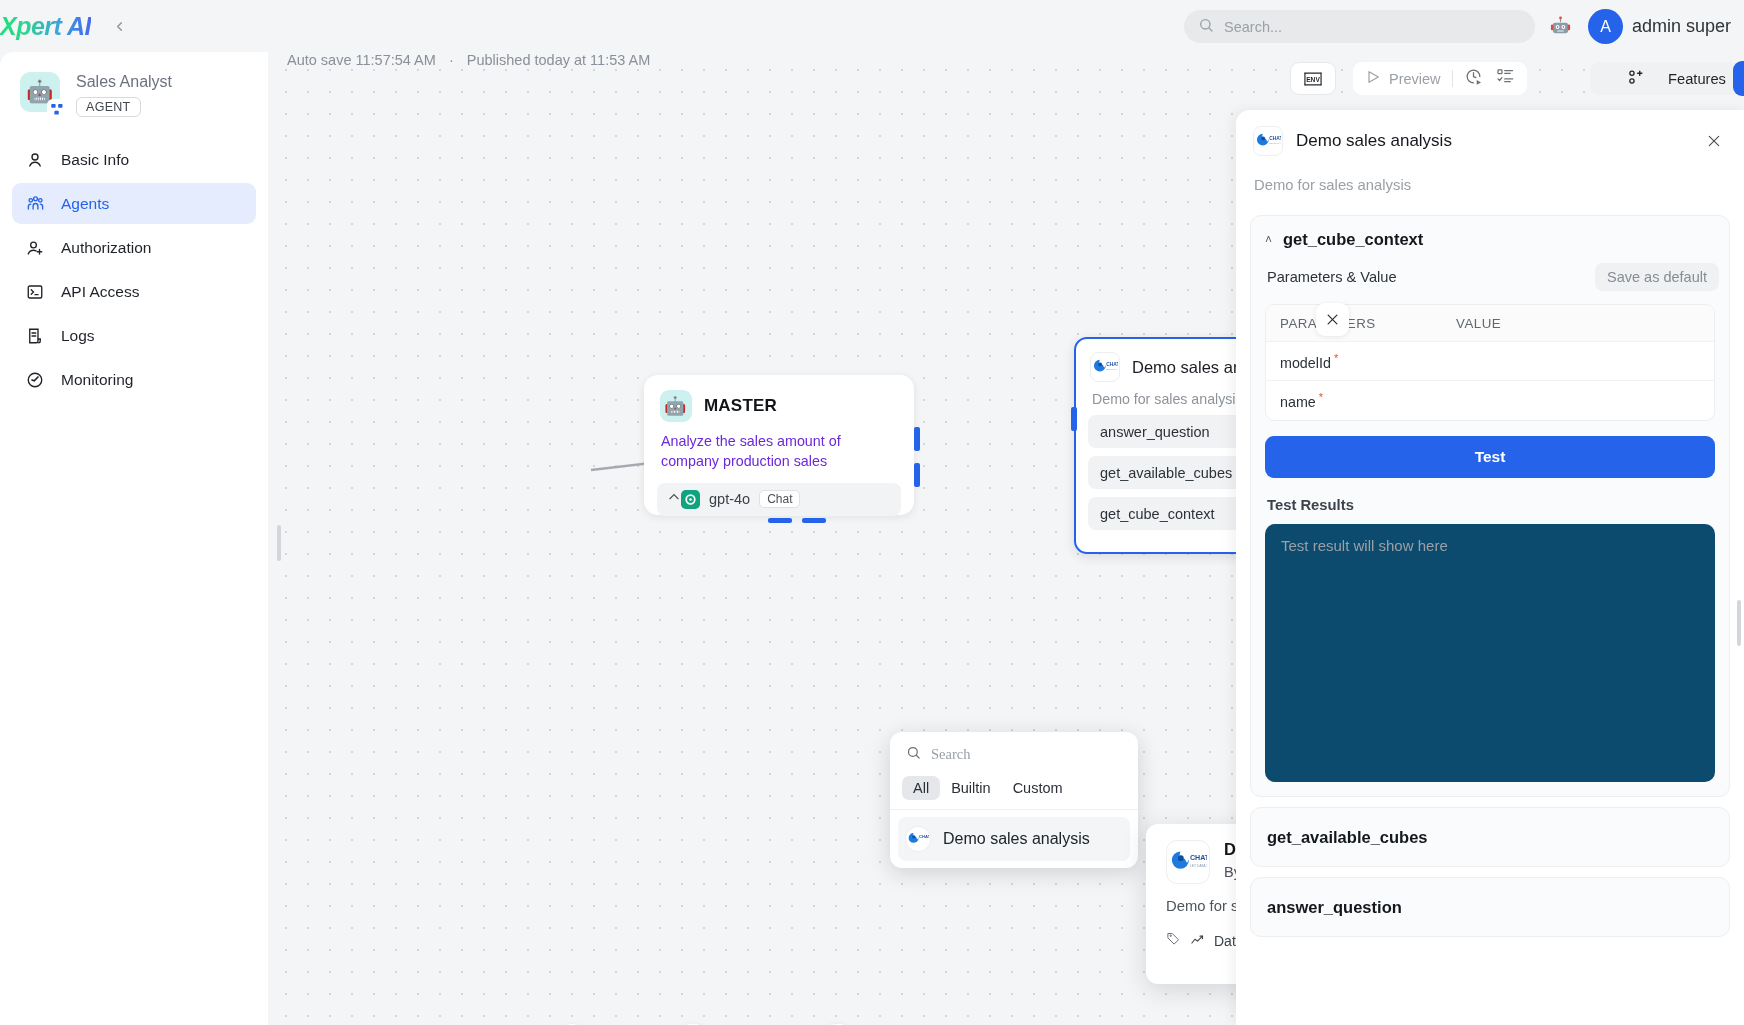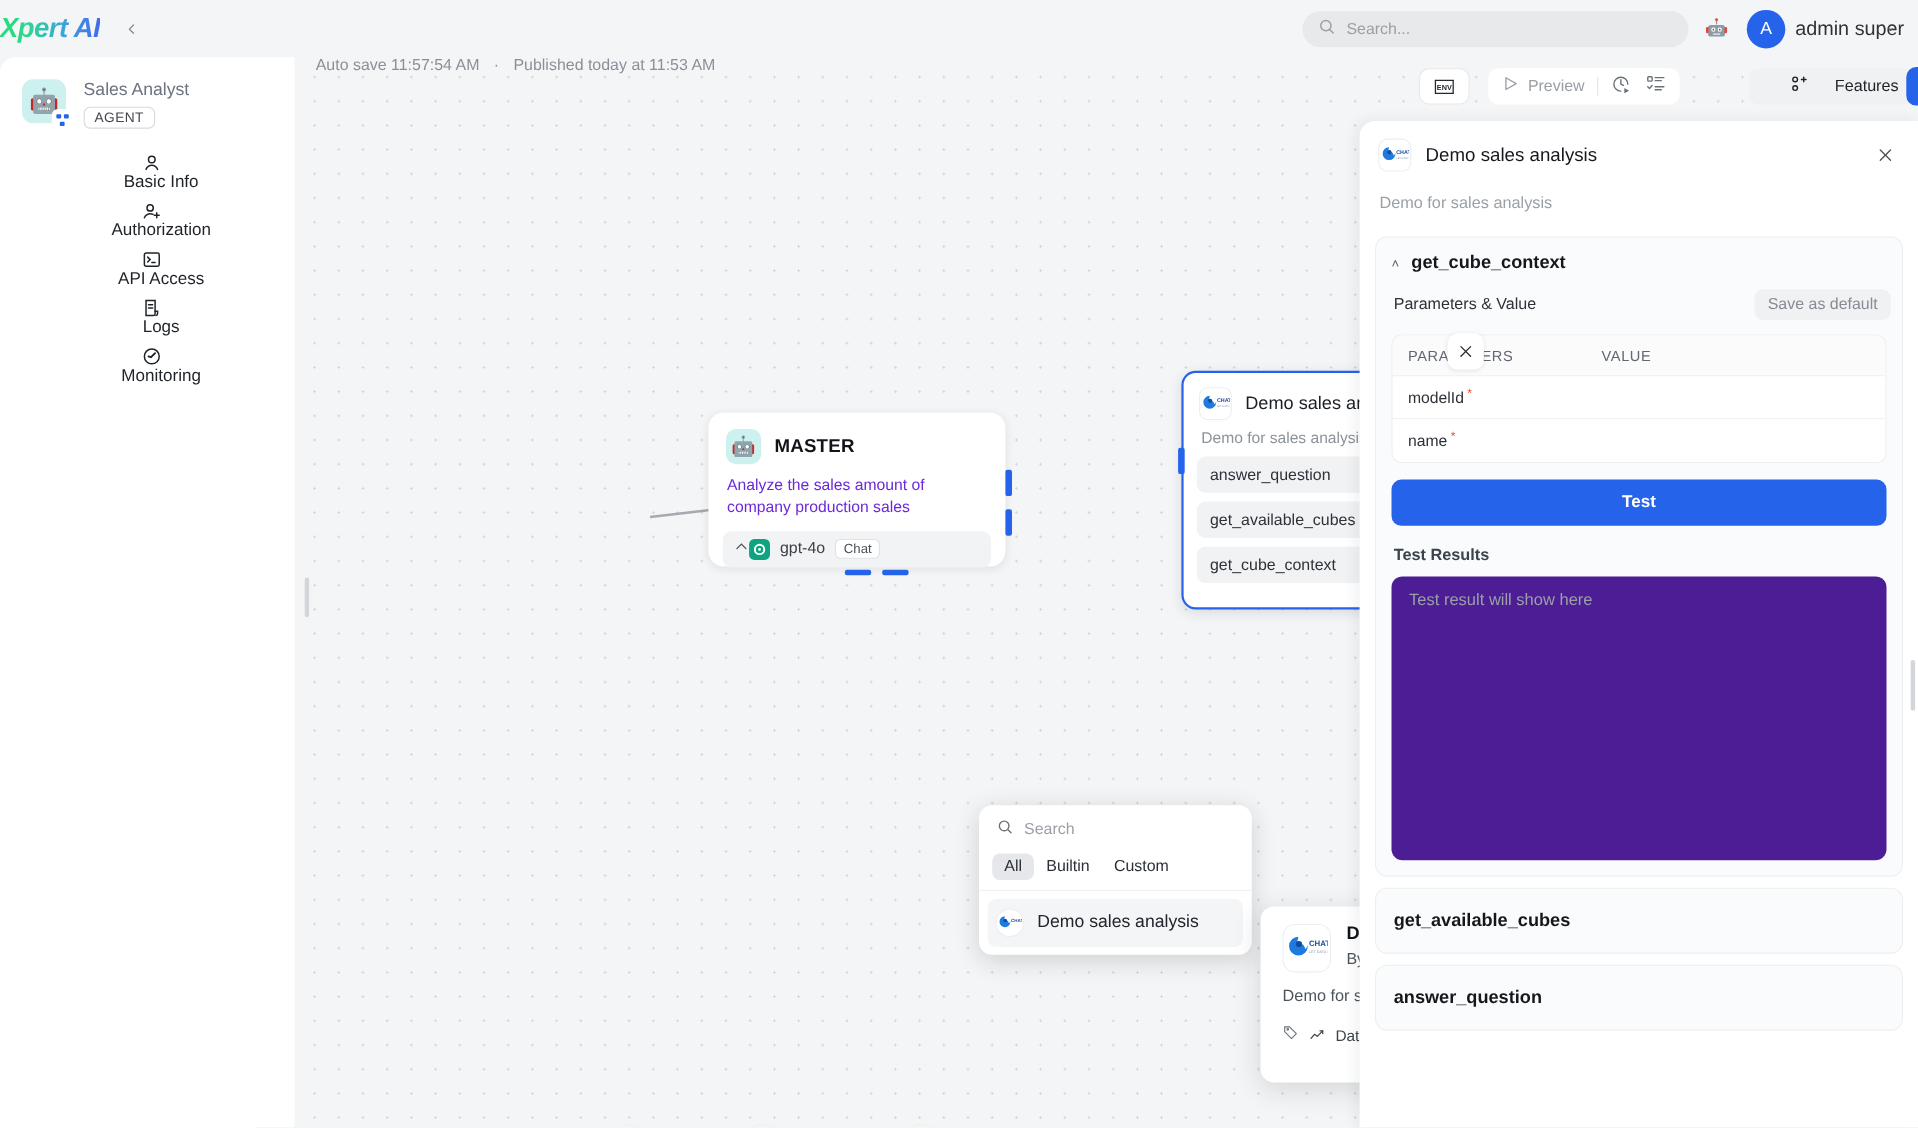--- a/index.html
+++ b/index.html
@@ -46,21 +46,21 @@
   #agent-avatar { position: relative; width: 40px; height: 40px; border-radius: 10px;
     background: #cdf1ef; display:flex; align-items:center; justify-content:center; font-size: 22px; }
   #agent-badge { position:absolute; right:-7px; bottom:-7px; width:20px;height:20px;border-radius:6px;
     background:#fff; display:flex;align-items:center;justify-content:center; }
   #agent-meta { margin-left: 16px; padding-top: 1px; }
   #agent-title { font-size: 16px; color: #6b7280; }
   #agent-tag { display:inline-block; margin-top: 6px; padding: 2px 9px; border: 1px solid #d6d9de;
     border-radius: 6px; font-size: 12.5px; color: #42464d; letter-spacing: .3px; }
   #nav { margin-top: 22px; padding: 0 12px; }
   .nav-item { display:flex; align-items:center; height: 41px; padding-left: 14px;
-    border-radius: 9px; margin-bottom: 3px; cursor: pointer; color: #1f2329; font-size: 15.5px; flex-direction: column; }
+    border-radius: 9px; margin-bottom: 3px; cursor: pointer; color: #1f2329; font-size: 15.5px; }
   .nav-item .ico { width: 24px; display:flex; align-items:center; justify-content:flex-start;
     color:#1f2329; }
   .nav-item .lbl { margin-left: 11px; }
   .nav-item.active { background: #e4ecfd; color: #2563eb; }
   .nav-item.active .ico { color: #2563eb; }
 
   
   #canvas {
     position: absolute; left: 268px; top: 52px; width: 1476px; height: 973px;
     background-color: #f4f5f6;
@@ -130,21 +130,21 @@
     border-radius: 12px; box-shadow: 0 5px 22px rgba(20,25,40,.16); padding: 10px 0 10px 0; }
   .ctx-item { height: 42px; display:flex; align-items:center; padding: 0 14px; margin: 0 8px;
     border-radius: 8px; font-size: 16px; color:#2b3038; cursor:pointer; }
   .ctx-item.hl { background:#dfe1e4; }
 
   
   #toolset-popup { position:absolute; left: 622px; top: 680px; width: 248px; background:#fff;
     border-radius: 12px; box-shadow: 0 5px 22px rgba(20,25,40,.16); overflow:hidden; }
   #ts-search { height: 44px; display:flex; align-items:center; padding: 0 16px; }
   #ts-search input { border:none; outline:none; background:transparent; margin-left: 10px;
-    font-size: 14.5px; color:#3c4043; width: 100%; font-family: Liberation Sans, sans-serif; }
+    font-size: 14.5px; color:#3c4043; width: 100%; font-family: Liberation Serif, serif; }
   #ts-search input::placeholder { color:#9aa0a6; }
   #ts-tabs { display:flex; align-items:center; padding: 0 12px 9px 12px; border-bottom: 1px solid #eff0f1; }
   .ts-tab { padding: 4px 11px; border-radius: 7px; font-size: 14.5px; color:#2b3038; cursor:pointer; }
   .ts-tab.active { background:#e6e7ea; }
   #ts-result { display:flex; align-items:center; height: 44px; margin: 7px 8px; padding: 0 8px;
     border-radius: 8px; background:#f4f5f6; cursor:pointer; }
   #ts-result .ic { width:24px;height:24px;border-radius:50%;background:#fff;
     display:flex;align-items:center;justify-content:center; overflow:hidden;
     box-shadow: 0 0 0 1px #eceef0; }
   #ts-result .nm { margin-left: 13px; font-size: 16px; color:#20252b; }
@@ -205,21 +205,21 @@
   .prow.header .pcol1, .prow.header .pcol2 { color:#616770; font-size: 13.3px; letter-spacing:.5px; }
   .pcol2 { flex:1; padding-right: 10px; font-size: 14.3px; color:#2d3239; }
   .req { color:#e8502c; font-size: 11px; vertical-align: super; margin-left: 3px; }
   .pinput { width: 100%; height: 30px; background:#fff; border: none; border-radius: 7px;
     box-shadow: inset 0 0 0 1px #fff; outline:none; font-size:14px;
     font-family: "Liberation Sans", sans-serif; padding: 0 9px; }
   #test-btn { margin: 15px 14px 0 14px; height: 42px; background:#2563eb; border-radius: 9px;
     display:flex; align-items:center; justify-content:center; color:#fff; font-size: 15.5px;
     font-weight: bold; cursor:pointer; }
   #test-results-label { padding: 19px 0 0 16px; font-size: 14.8px; font-weight: bold; color:#3b434c; }
-  #test-results-box { margin: 11px 14px 14px 14px; height: 258px; background:#4c1d95;
+  #test-results-box { margin: 11px 14px 14px 14px; height: 258px; background:#0c4a6e;
     border-radius: 10px; padding: 13px 16px; font-size: 15px; color:#9aa0a6; }
   #rp-scroll { position:absolute; right: 3px; top: 490px; width: 4px; height: 46px;
     background:#d2d5d9; border-radius: 3px; }
 </style>
 </head>
 <body>
 
 <div id="topbar">
   <div id="logo">
     <span>Xpert</span>
@@ -281,20 +281,33 @@
   <div id="nav">
     <div class="nav-item">
       <span class="ico">
         <svg width="18" height="18" viewBox="0 0 24 24" fill="none" stroke="currentColor" stroke-width="1.8" stroke-linecap="round">
             <circle cx="12" cy="8" r="4"></circle>
             <path d="M5 20c1.5-3.5 4-5 7-5s5.5 1.5 7 5"></path>
           </svg>
       </span>
       <span class="lbl">Basic Info</span>
     </div>
+    <div class="nav-item active">
+      <span class="ico">
+        <svg width="19" height="19" viewBox="0 0 24 24" fill="none" stroke="currentColor" stroke-width="1.7" stroke-linecap="round">
+            <circle cx="6" cy="8" r="2.2"></circle>
+            <circle cx="12" cy="6" r="2.4"></circle>
+            <circle cx="18" cy="8" r="2.2"></circle>
+            <path d="M3 19v-3.2a3 3 0 013-3"></path>
+            <path d="M9 19v-4a3 3 0 013-3 3 3 0 013 3v4"></path>
+            <path d="M21 19v-3.2a3 3 0 00-3-3"></path>
+          </svg>
+      </span>
+      <span class="lbl">Agents</span>
+    </div>
     <div class="nav-item">
       <span class="ico">
         <svg width="18" height="18" viewBox="0 0 24 24" fill="none" stroke="currentColor" stroke-width="1.8" stroke-linecap="round">
             <circle cx="10" cy="8" r="3.8"></circle>
             <path d="M3 20c1.4-3.4 3.8-5 7-5 1.3 0 2.5.3 3.5.8"></path>
             <path d="M18 14v6M15 17h6"></path>
           </svg>
       </span>
       <span class="lbl">Authorization</span>
     </div>

